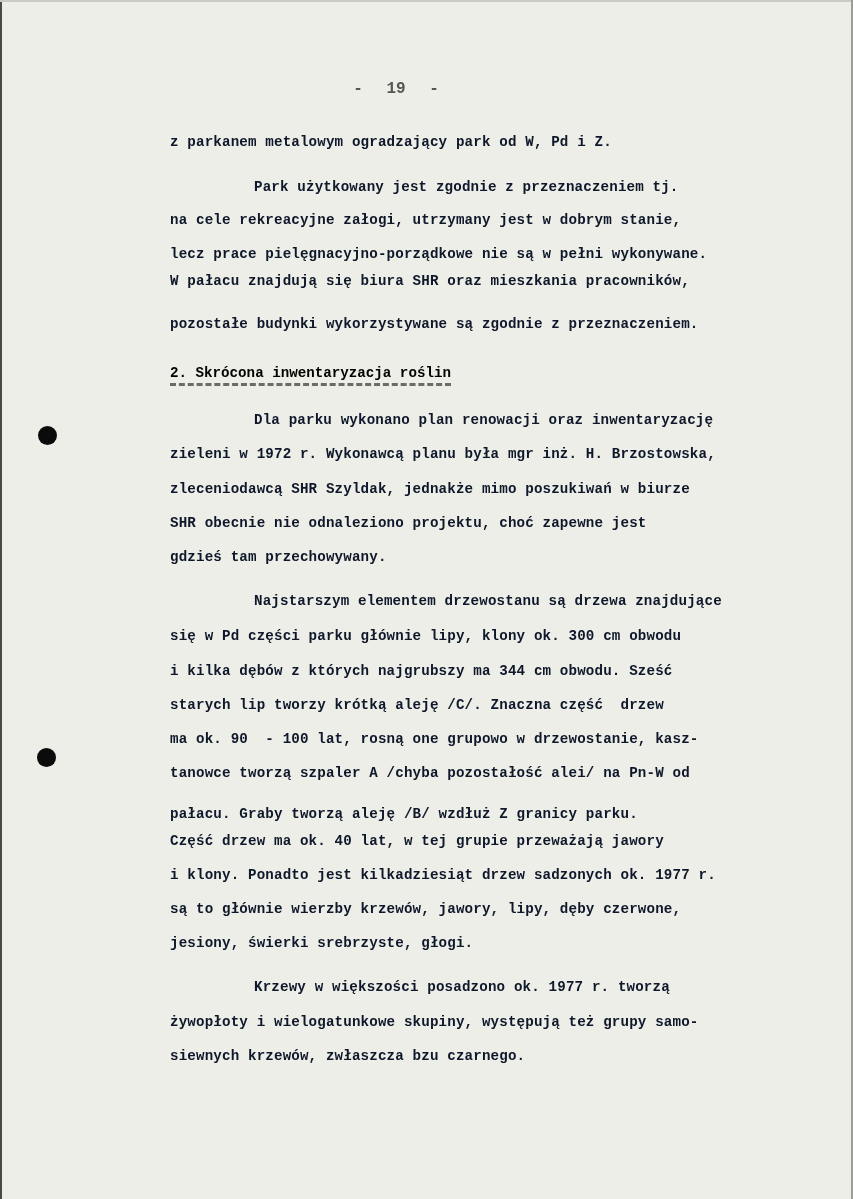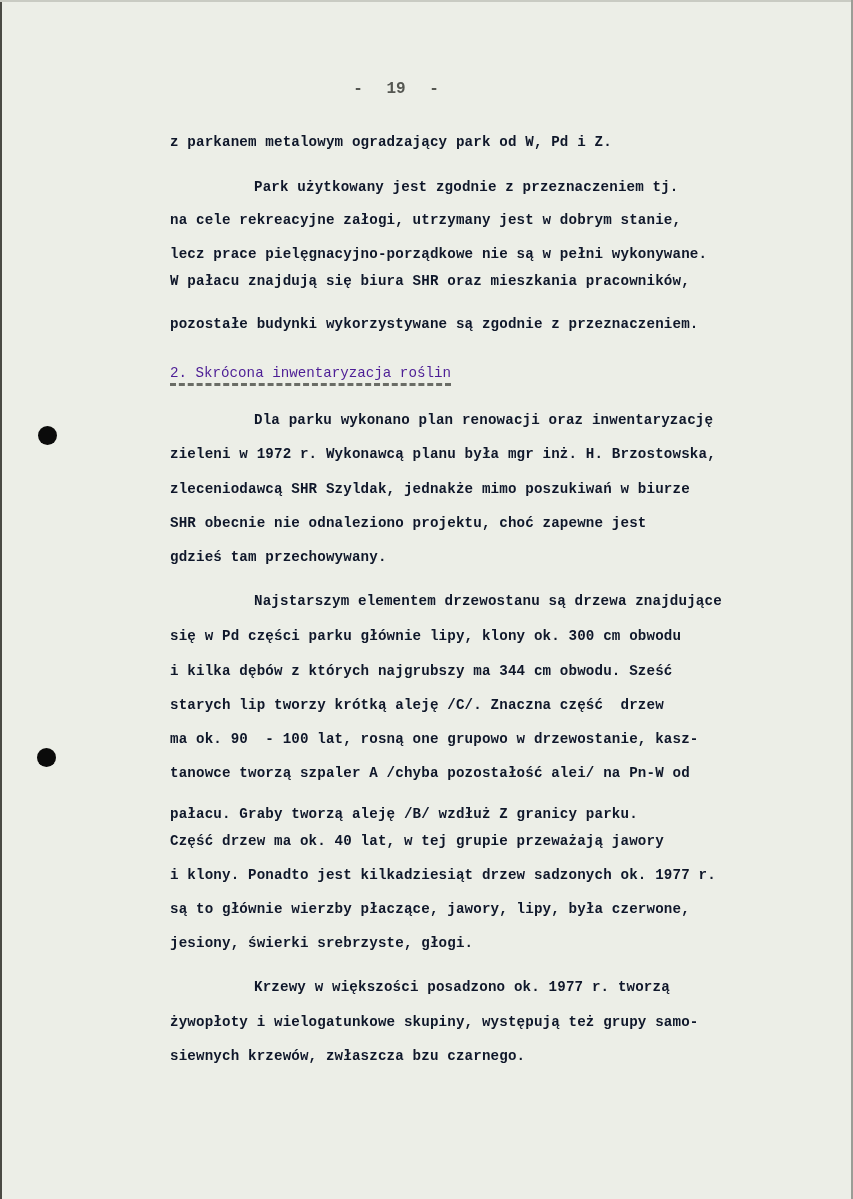--- a/index.html
+++ b/index.html
@@ -56,23 +56,23 @@
       font-size: 14.2px;
       font-weight: bold;
       letter-spacing: 0.15px;
       line-height: 18px;
       color: #0f172a;
     }
     .heading {
       position: absolute;
       white-space: pre;
       font-size: 14.2px;
-      font-weight: normal;
+      font-weight: bold;
       line-height: 18px;
-      color: #4c1d95;
+      color: #000000;
       border-bottom: 3px dashed #6a6c66;
       padding-bottom: 1px;
     }
   </style>
 </head>
 <body>
 
 <div class="page-edge-left"></div>
 <div class="page-edge-top"></div>
 <div class="page-edge-right"></div>
@@ -100,18 +100,18 @@
 
 <div class="line" style="left:254px; top:592px;">Najstarszym elementem drzewostanu są drzewa znajdujące</div>
 <div class="line" style="left:170px; top:627px;">się w Pd części parku głównie lipy, klony ok. 300 cm obwodu</div>
 <div class="line" style="left:170px; top:662px;">i kilka dębów z których najgrubszy ma 344 cm obwodu. Sześć</div>
 <div class="line" style="left:170px; top:696px;">starych lip tworzy krótką aleję /C/. Znaczna część  drzew</div>
 <div class="line" style="left:170px; top:730px;">ma ok. 90  - 100 lat, rosną one grupowo w drzewostanie, kasz-</div>
 <div class="line" style="left:170px; top:764px;">tanowce tworzą szpaler A /chyba pozostałość alei/ na Pn-W od</div>
 <div class="line" style="left:170px; top:797px;margin-top:8px;">pałacu. Graby tworzą aleję /B/ wzdłuż Z granicy parku.</div>
 <div class="line" style="left:170px; top:832px;">Część drzew ma ok. 40 lat, w tej grupie przeważają jawory</div>
 <div class="line" style="left:170px; top:866px;">i klony. Ponadto jest kilkadziesiąt drzew sadzonych ok. 1977 r.</div>
-<div class="line" style="left:170px; top:900px;">są to głównie wierzby płaczące, jawory, lipy, była czerwone,</div>
+<div class="line" style="left:170px; top:900px;">są to głównie wierzby krzewów, jawory, lipy, dęby czerwone,</div>
 <div class="line" style="left:170px; top:934px;">jesiony, świerki srebrzyste, głogi.</div>
 
 <div class="line" style="left:254px; top:978px;">Krzewy w większości posadzono ok. 1977 r. tworzą</div>
 <div class="line" style="left:170px; top:1013px;">żywopłoty i wielogatunkowe skupiny, występują też grupy samo-</div>
 <div class="line" style="left:170px; top:1047px;">siewnych krzewów, zwłaszcza bzu czarnego.</div>
 
 </body></html>

